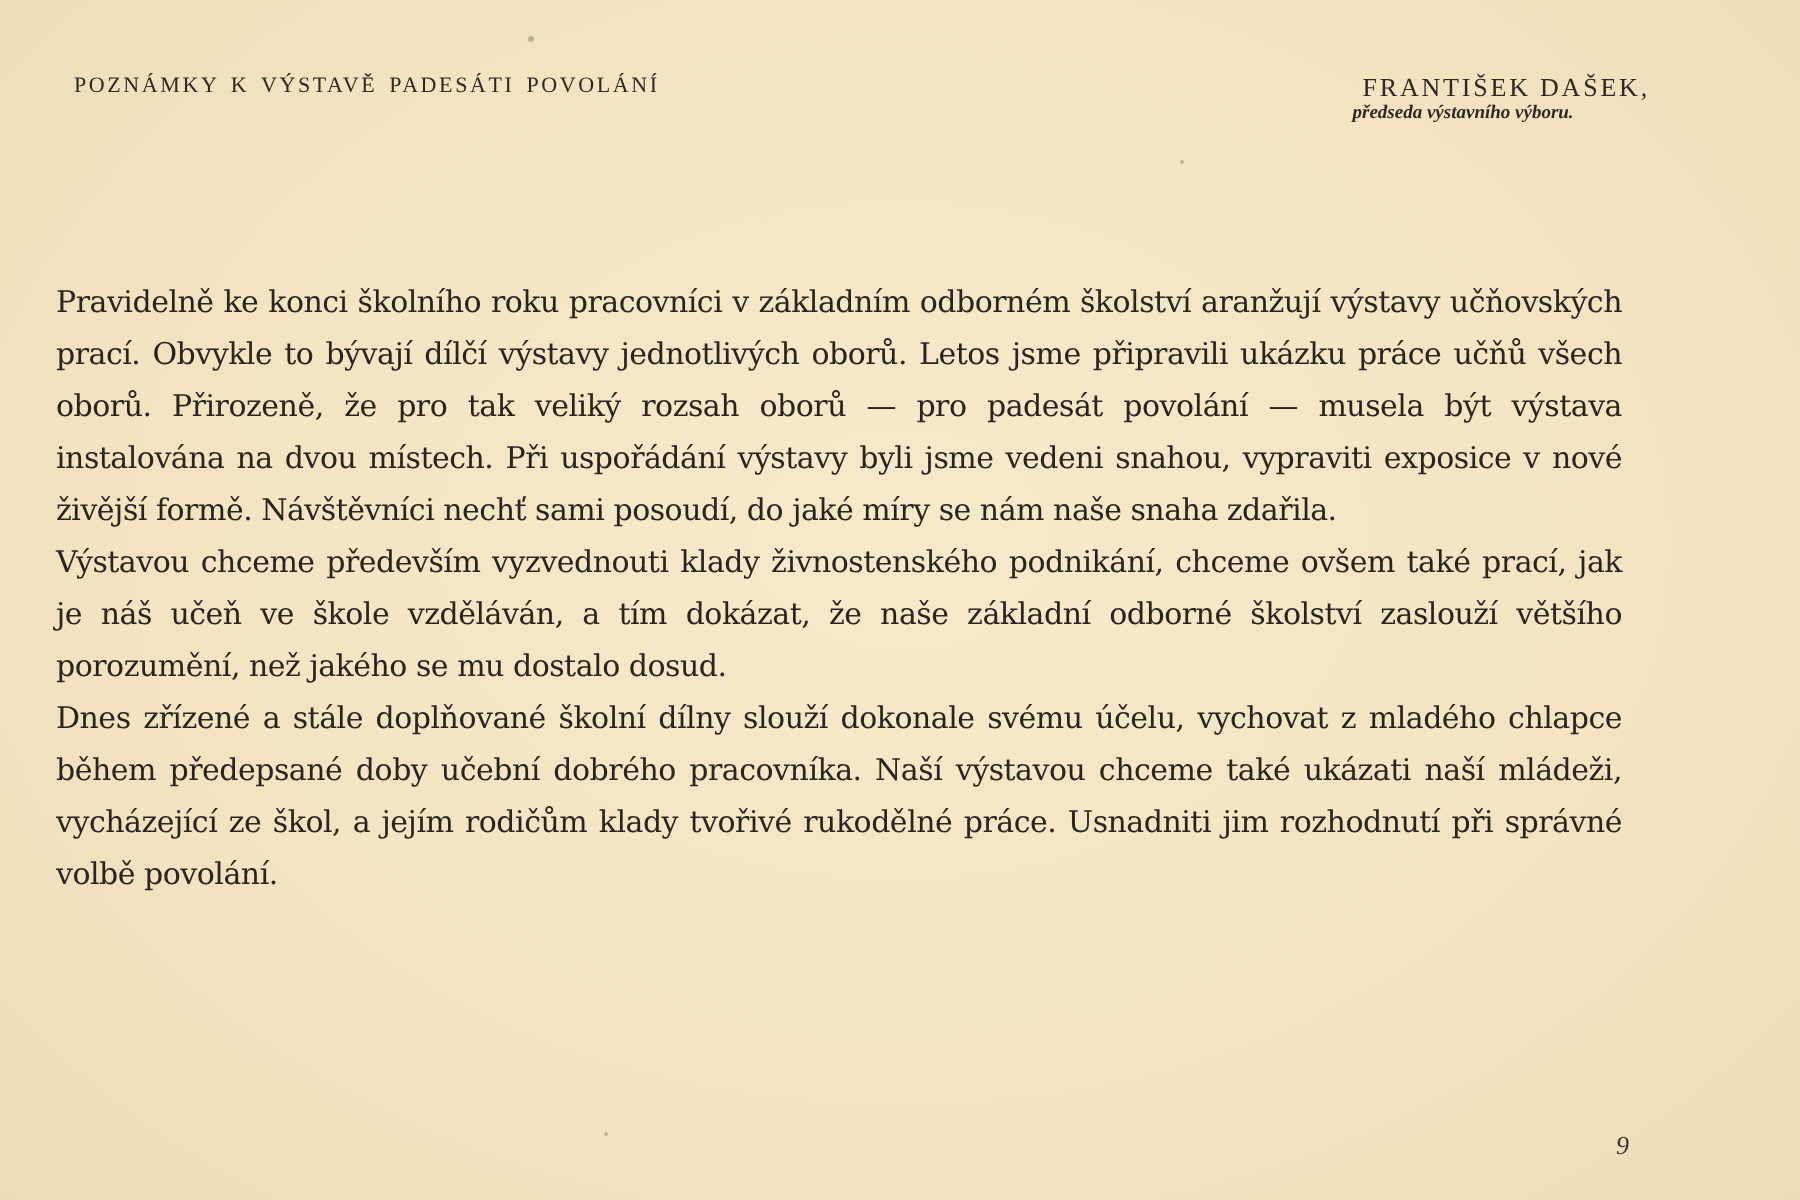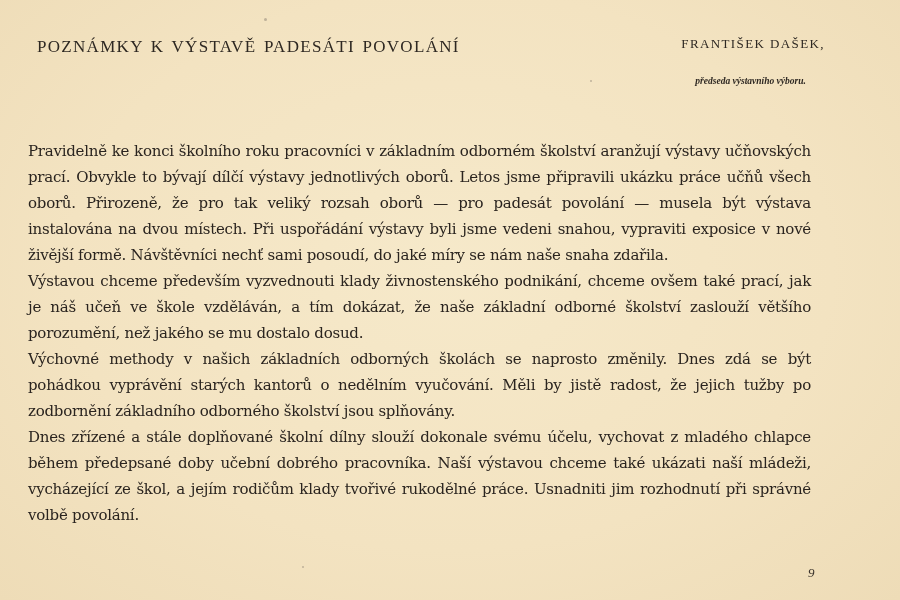--- a/index.html
+++ b/index.html
@@ -17,50 +17,50 @@
       width: 900px;
       height: 600px;
       background: radial-gradient(ellipse at 50% 45%, #f6e9ca 0%, #f3e3c1 60%, #eedcb7 100%);
       color: #2b2520;
       font-family: "DejaVu Serif", "Liberation Serif", serif;
     }
     .running-head {
       position: absolute;
       left: 37px;
       top: 37px;
-      font-size: 17px;
+      font-size: 11px;
       letter-spacing: 1.3px;
       font-variant: small-caps;
       text-transform: uppercase;
       color: #2e2822;
       font-family: "Liberation Serif", "DejaVu Serif", serif;
       font-weight: normal;
       word-spacing: 2px;
     }
     .author-block {
       position: absolute;
       right: 75px;
       top: 36px;
-      text-align: center;
+      text-align: left;
     }
     .author-name {
       font-family: "Liberation Serif", "DejaVu Serif", serif;
       font-size: 13px;
       letter-spacing: 1.4px;
       text-transform: uppercase;
       color: #2e2822;
       margin-left: 2px;
     }
     .author-role {
       font-family: "Liberation Serif", "DejaVu Serif", serif;
       font-style: italic;
       font-weight: bold;
       font-size: 9.5px;
       color: #2e2822;
-      margin-top: 24px;
+      margin-top: 0;
       margin-left: -3px;
     }
     .body-text {
       position: absolute;
       left: 28px;
       top: 138px;
       width: 783px;
       font-family: "DejaVu Serif", "Liberation Serif", serif;
       font-size: 15px;
       line-height: 26px;
@@ -98,21 +98,20 @@
   <div class="running-head">Poznámky k výstavě padesáti povolání</div>
 
   <div class="author-block">
     <div class="author-name">František Dašek,</div>
     <div class="author-role">předseda výstavního výboru.</div>
   </div>
 
   <div class="body-text">
     <p class="para">Pravidelně ke konci školního roku pracovníci v základním odborném školství aranžují výstavy učňovských prací. Obvykle to bývají dílčí výstavy jednotlivých oborů. Letos jsme připravili ukázku práce učňů všech oborů. Přirozeně, že pro tak veliký rozsah oborů — pro padesát povolání — musela být výstava instalována na dvou místech. Při uspořádání výstavy byli jsme vedeni snahou, vypraviti exposice v nové živější formě. Návštěvníci nechť sami posoudí, do jaké míry se nám naše snaha zdařila.</p>
     <p class="para">Výstavou chceme především vyzvednouti klady živnostenského podnikání, chceme ovšem také prací, jak je náš učeň ve škole vzděláván, a tím dokázat, že naše základní odborné školství zaslouží většího porozumění, než jakého se mu dostalo dosud.</p>
-    <p class="para">Výchovné methody v našich základních odborných školách se naprosto změnily. Dnes zdá se být pohádkou vyprávění starých kantorů o nedělním vyučování. Měli by jistě radost, že jejich tužby po zodbornění základního odborného školství jsou splňovány.</p>
     <p class="para">Dnes zřízené a stále doplňované školní dílny slouží dokonale svému účelu, vychovat z mladého chlapce během předepsané doby učební dobrého pracovníka. Naší výstavou chceme také ukázati naší mládeži, vycházející ze škol, a jejím rodičům klady tvořivé rukodělné práce. Usnadniti jim rozhodnutí při správné volbě povolání.</p>
   </div>
 
   <div class="page-number">9</div>
 
   <span class="speck" style="left:264px; top:18px;"></span>
   <span class="speck" style="left:302px; top:566px; width:2px; height:2px;"></span>
   <span class="speck" style="left:590px; top:80px; width:2px; height:2px;"></span>
 </div>
 

